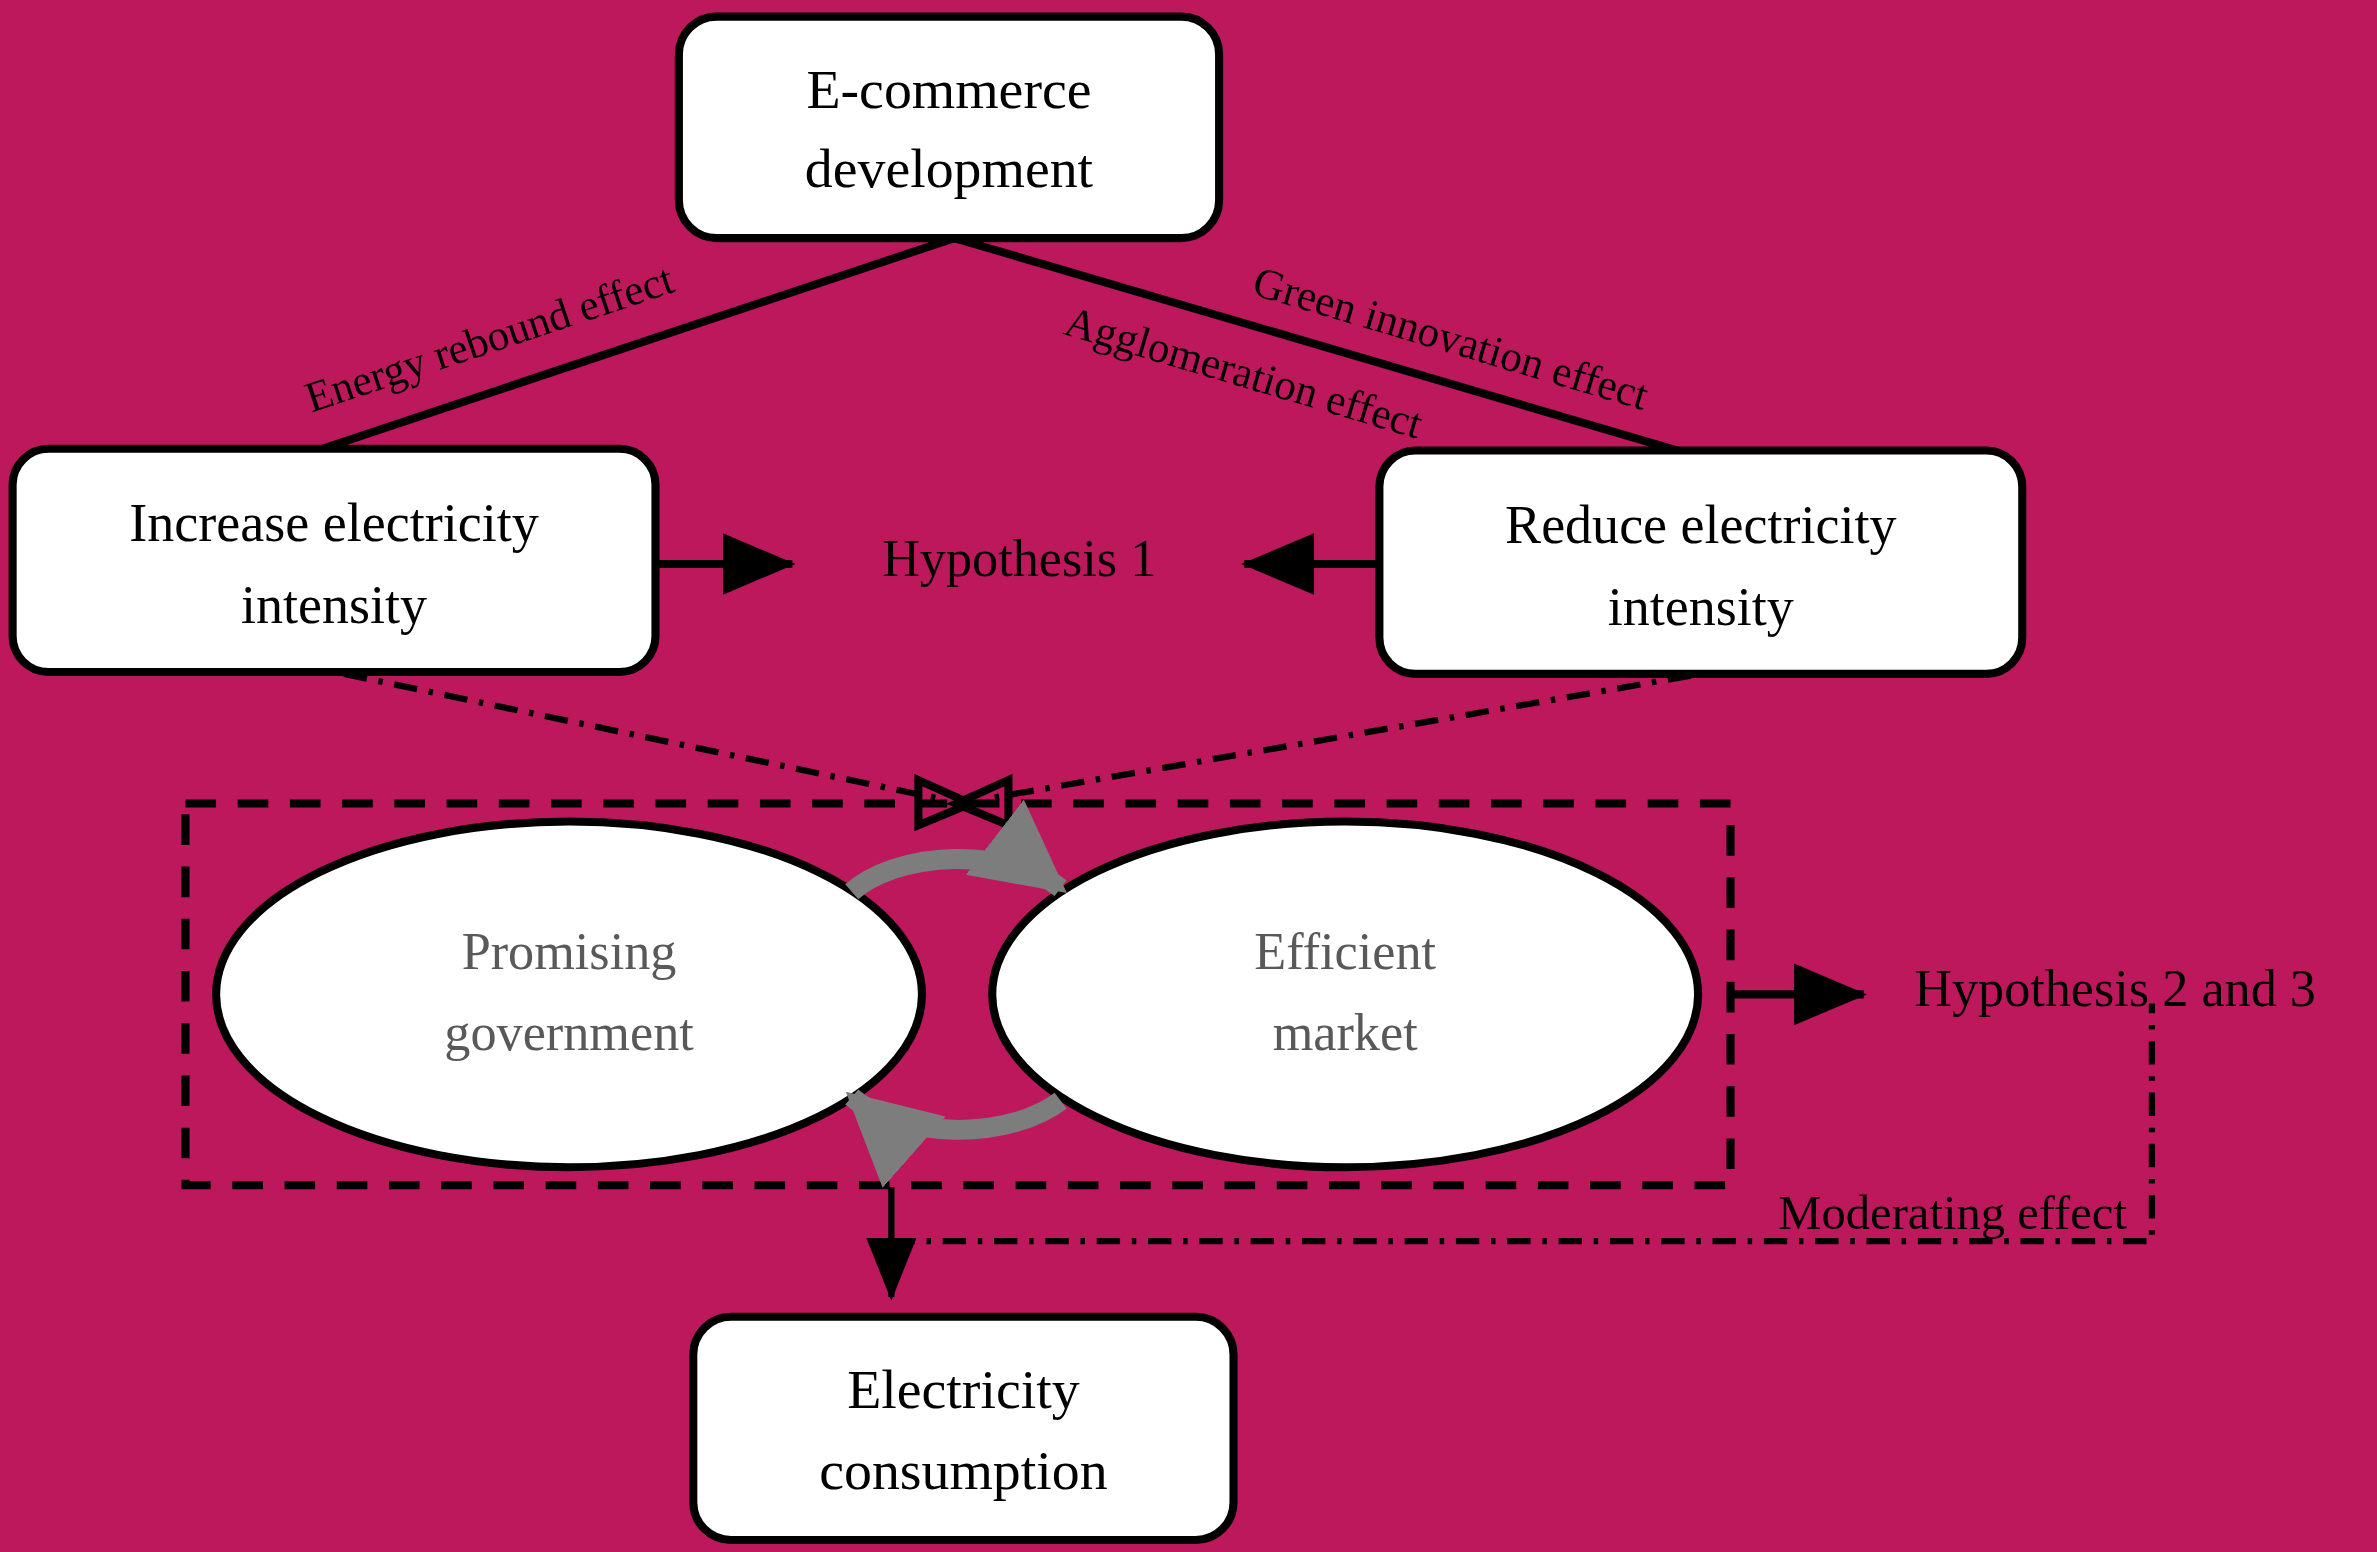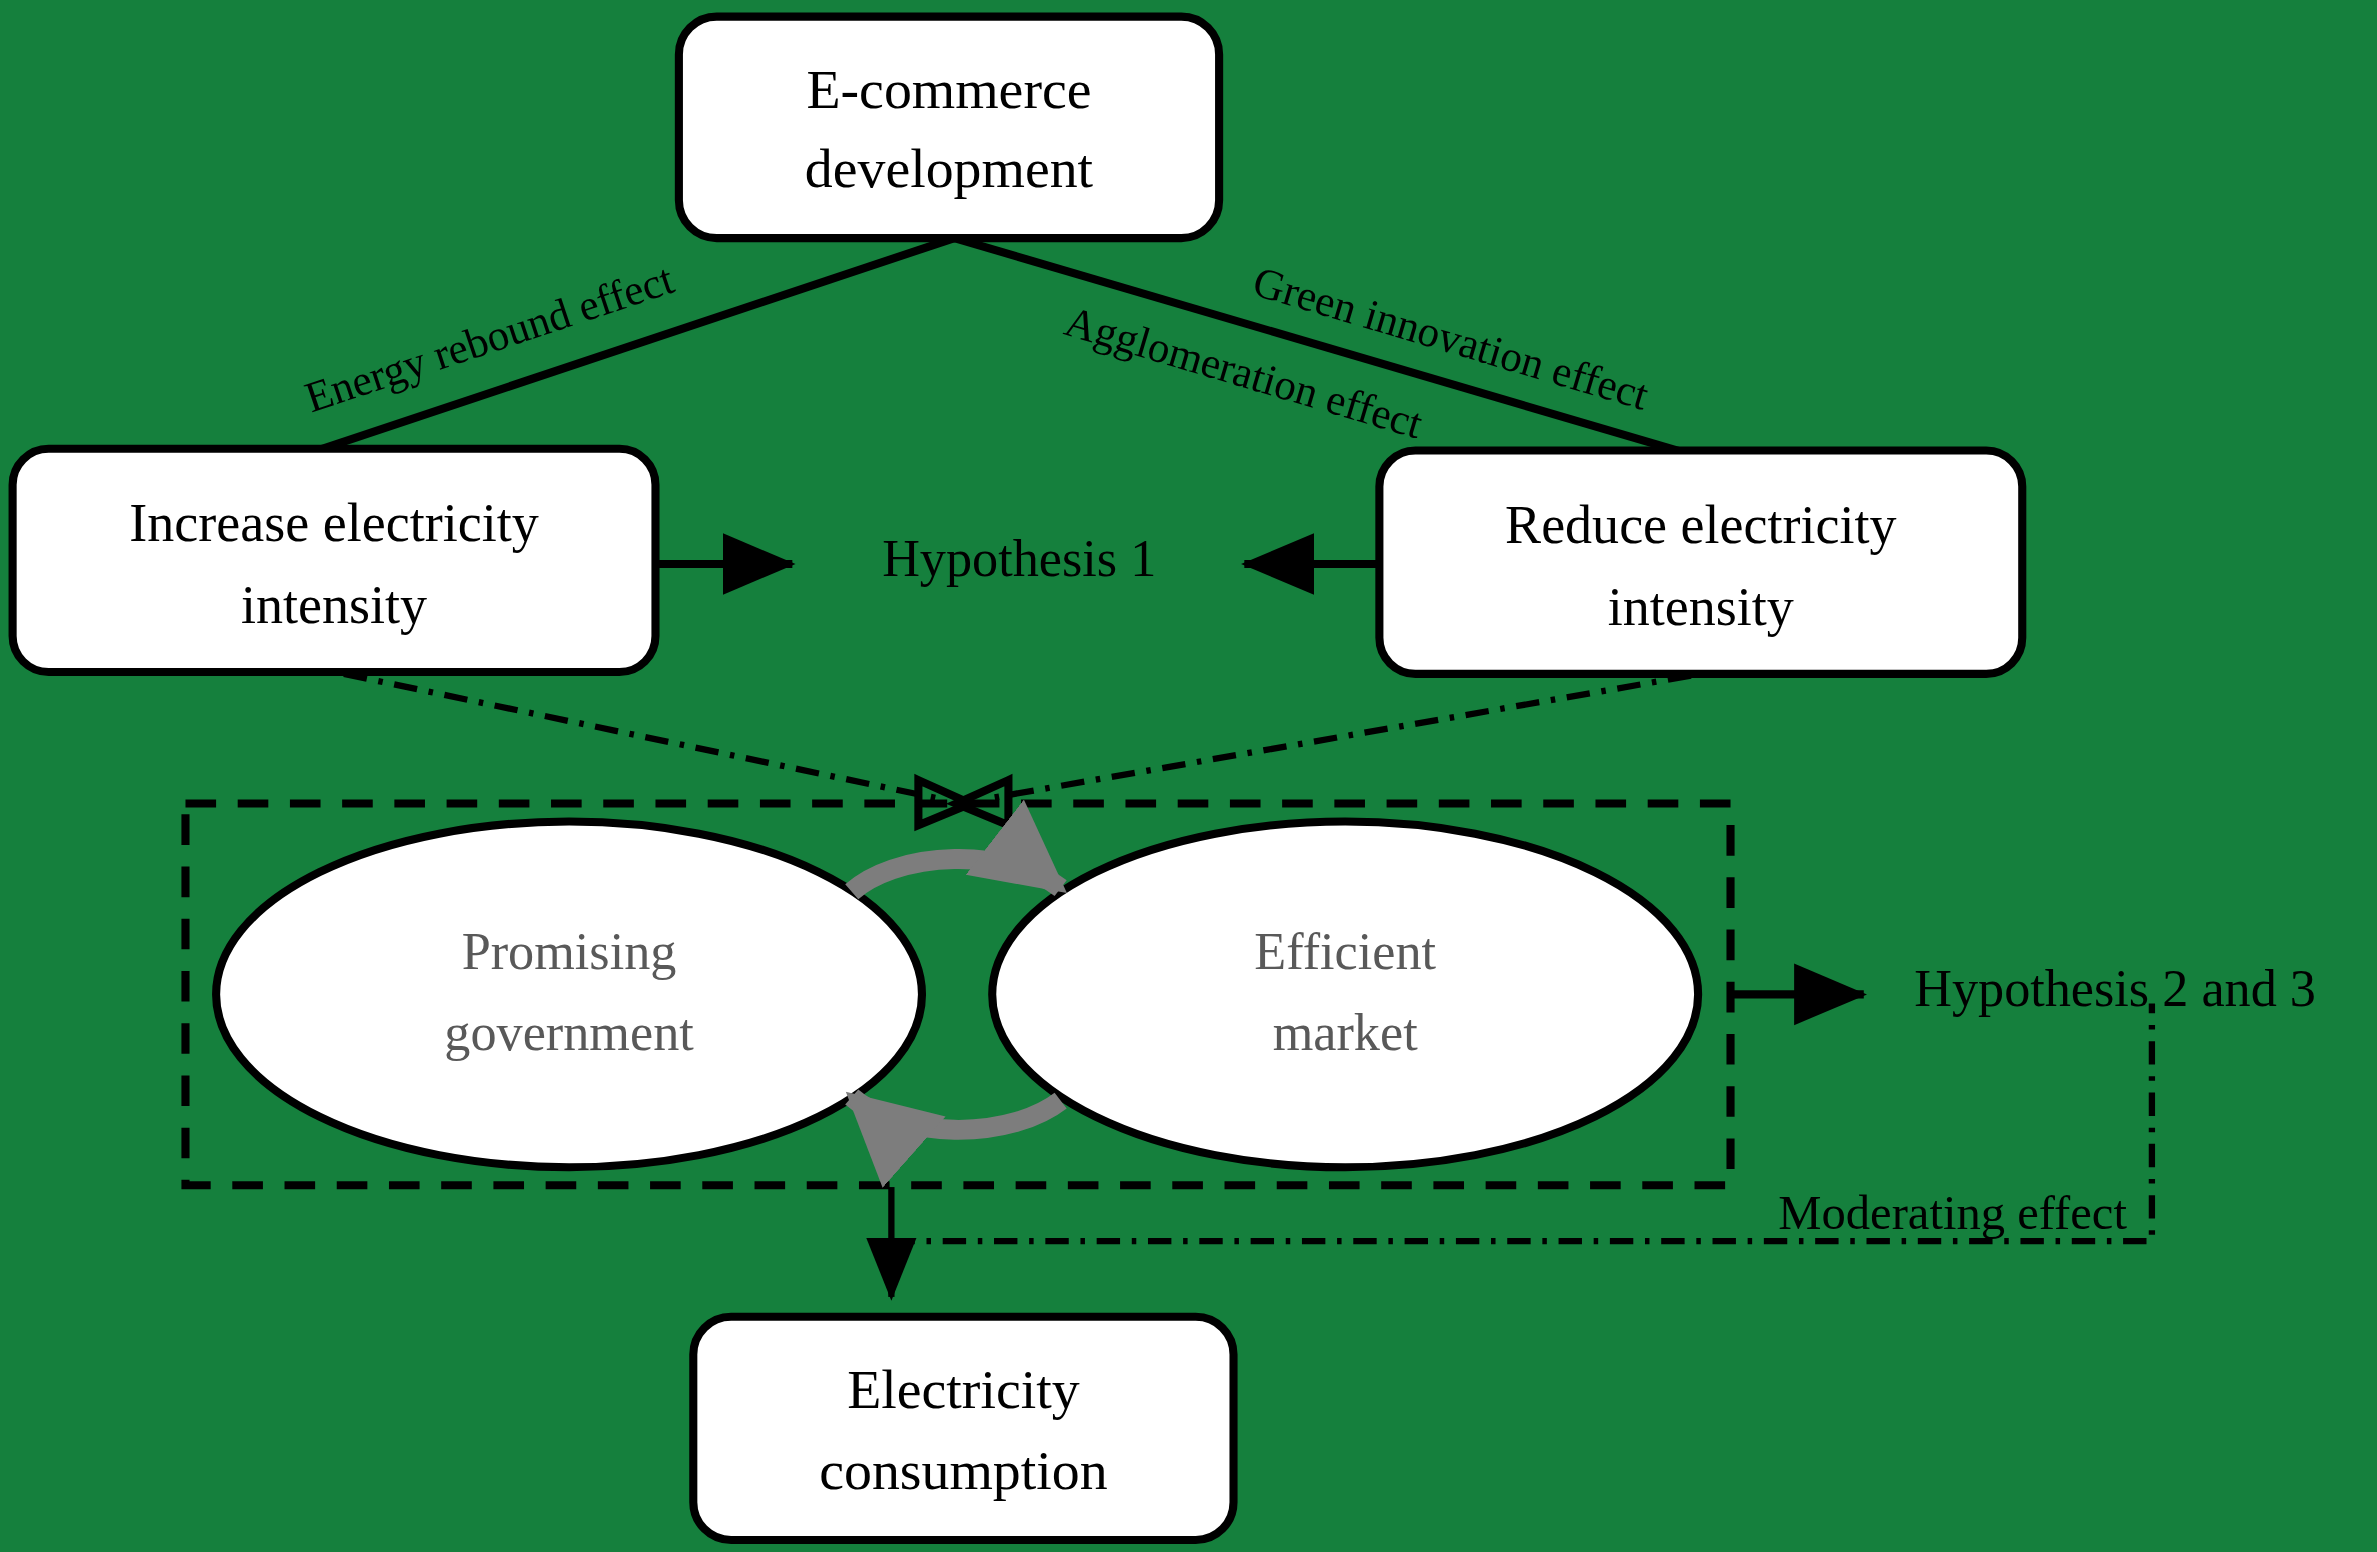--- a/index.html
+++ b/index.html
@@ -4,21 +4,21 @@
 <style>
   html, body {
     margin: 0;
     padding: 0;
     background: #ffffff;
   }
   #canvas {
     position: relative;
     width: 2377px;
     height: 1553px;
-    background: #15803d;
+    background: #be185d;
     overflow: hidden;
     font-family: "Liberation Serif", "DejaVu Serif", serif;
   }
   svg.layer {
     position: absolute;
     top: 0; left: 0;
     width: 2377px;
     height: 1553px;
   }
   .node-text {

